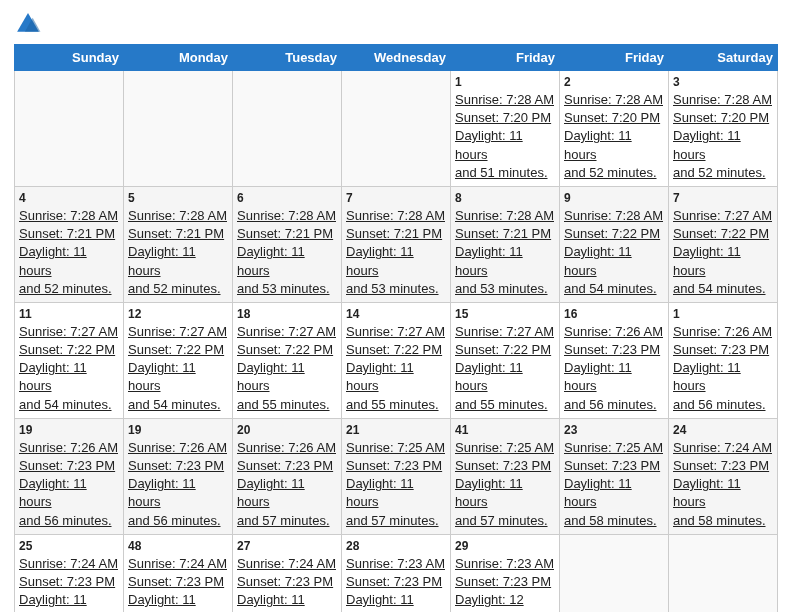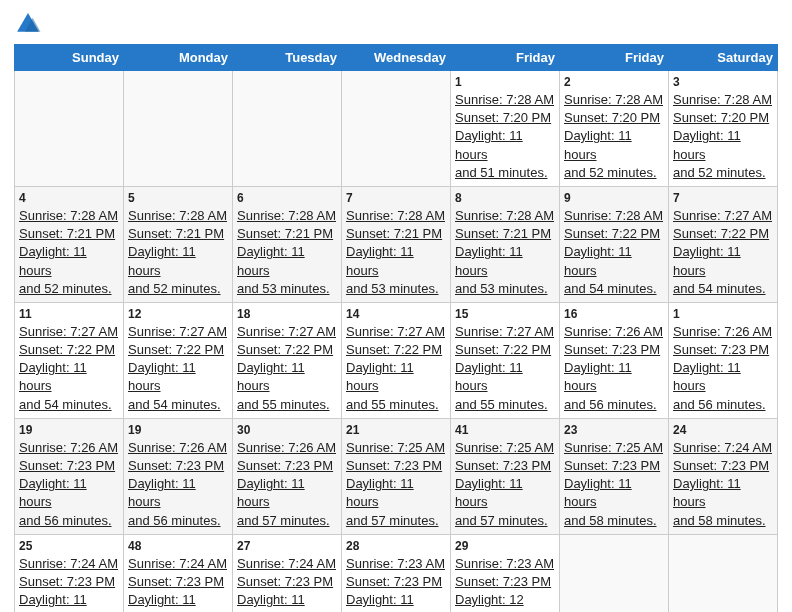--- a/index.html
+++ b/index.html
@@ -261,21 +261,21 @@
 and 56 minutes.</div>
           </td>
           <td>
             <span class="day-num">19</span>
             <div class="day-info" style="white-space: pre-line;">Sunrise: 7:26 AM
 Sunset: 7:23 PM
 Daylight: 11 hours
 and 56 minutes.</div>
           </td>
           <td>
-            <span class="day-num">30</span>
+            <span class="day-num">20</span>
             <div class="day-info" style="white-space: pre-line;">Sunrise: 7:26 AM
 Sunset: 7:23 PM
 Daylight: 11 hours
 and 57 minutes.</div>
           </td>
           <td>
             <span class="day-num">21</span>
             <div class="day-info" style="white-space: pre-line;">Sunrise: 7:25 AM
 Sunset: 7:23 PM
 Daylight: 11 hours

